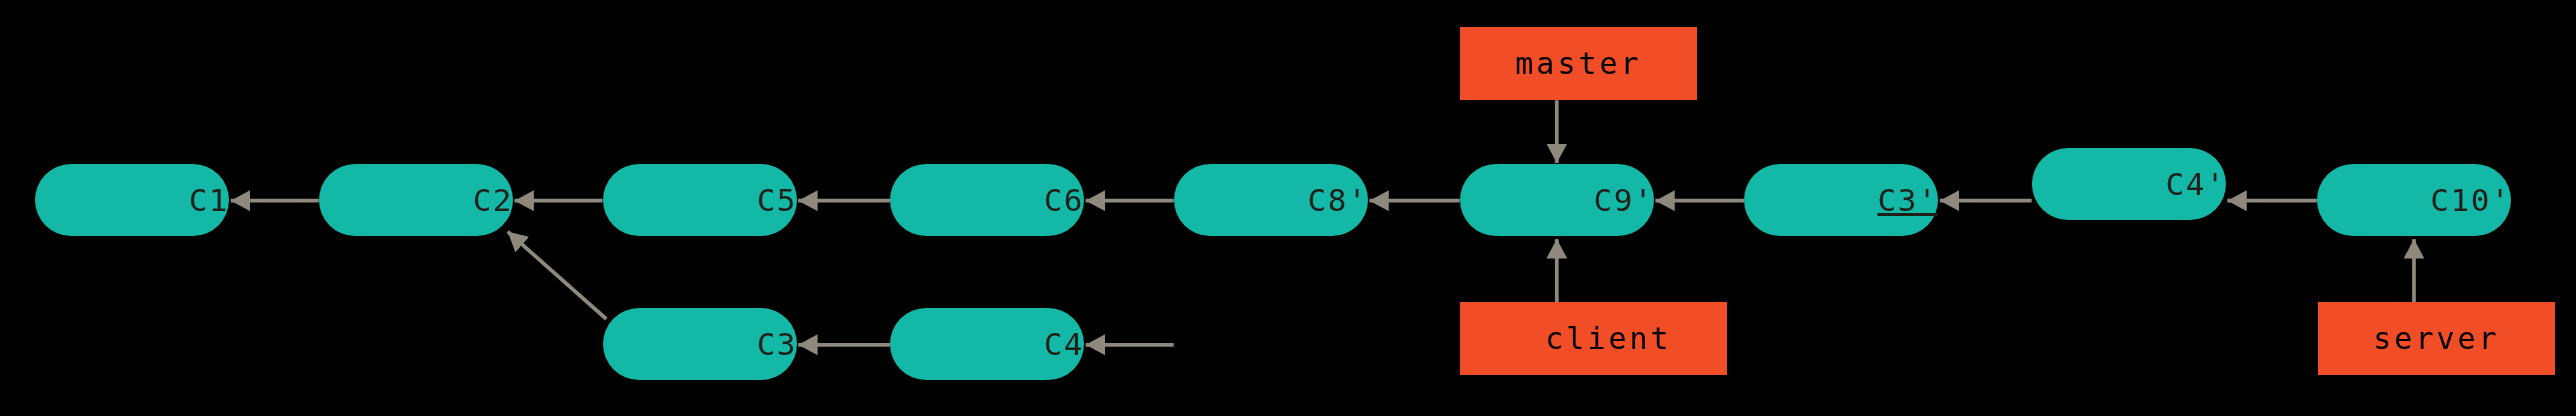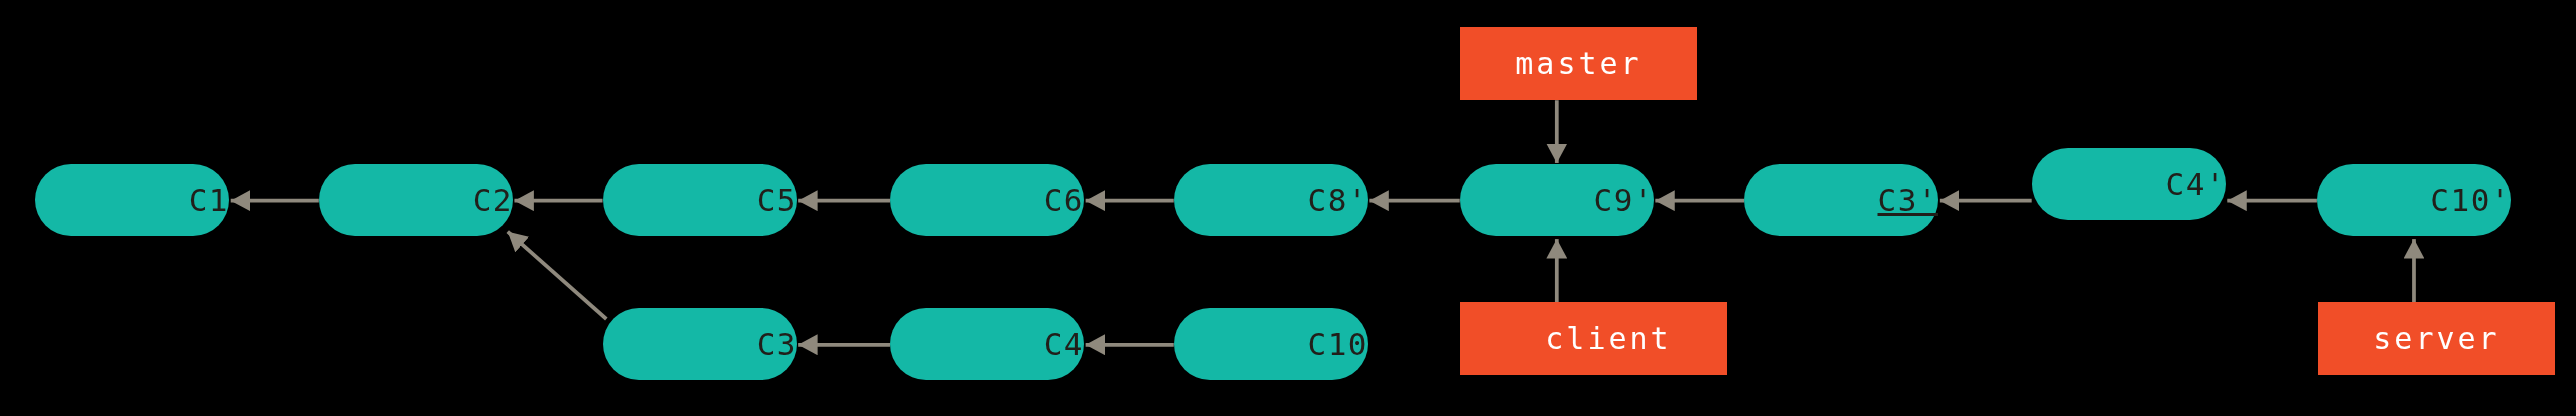--- a/index.html
+++ b/index.html
@@ -33,21 +33,21 @@
     line-height: 72px;
     text-align: right;
     letter-spacing: 1.5px;
     white-space: nowrap;
   }
   .branch {
     position: absolute;
     width: 237px;
     height: 73px;
     background: #F14E28;
-    color: #ffffff;
+    color: #000000;
     font-size: 30px;
     line-height: 73px;
     text-align: center;
     letter-spacing: 3px;
     white-space: nowrap;
   }
 </style>
 </head>
 <body>
 
@@ -82,20 +82,19 @@
   <div class="node" style="left:603px;  top:164px;">C5</div>
   <div class="node" style="left:890px; top:164px;">C6</div>
   <div class="node" style="left:1174px; top:164px;">C8'</div>
   <div class="node" style="left:1460px; top:164px;">C9'</div>
   <div class="node" style="left:1744px; top:164px;text-decoration:underline;">C3'</div>
   <div class="node" style="left:2032px; top:148px;">C4'</div>
   <div class="node" style="left:2317px; top:164px;">C10'</div>
 
   <div class="node" style="left:603px;  top:308px;">C3</div>
   <div class="node" style="left:890px; top:308px;">C4</div>
-  <div class="node" style="left:1174px; top:308px;">C10</div>
 
   <div class="branch" style="left:1460px; top:27px;">master</div>
   <div class="branch" style="left:1460px; top:302px;padding-left:30px;">client</div>
   <div class="branch" style="left:2318px; top:302px;">server</div>
 
 </div>
 
 
 </body></html>

